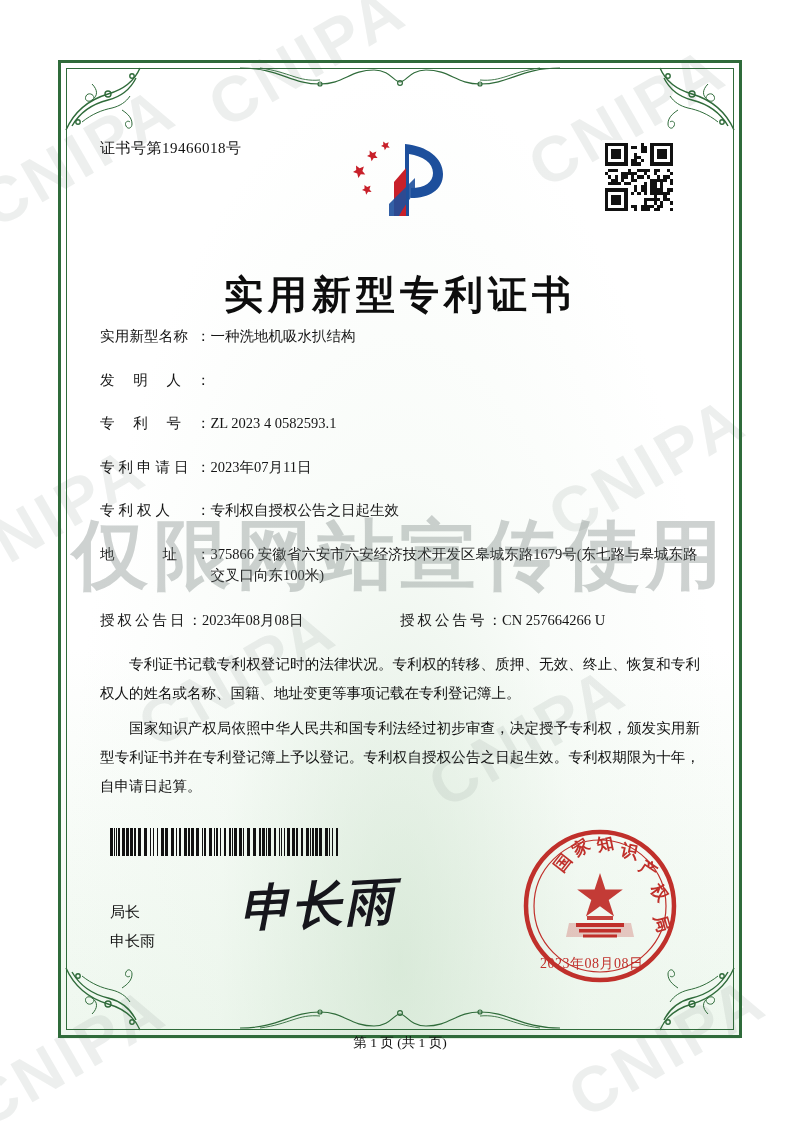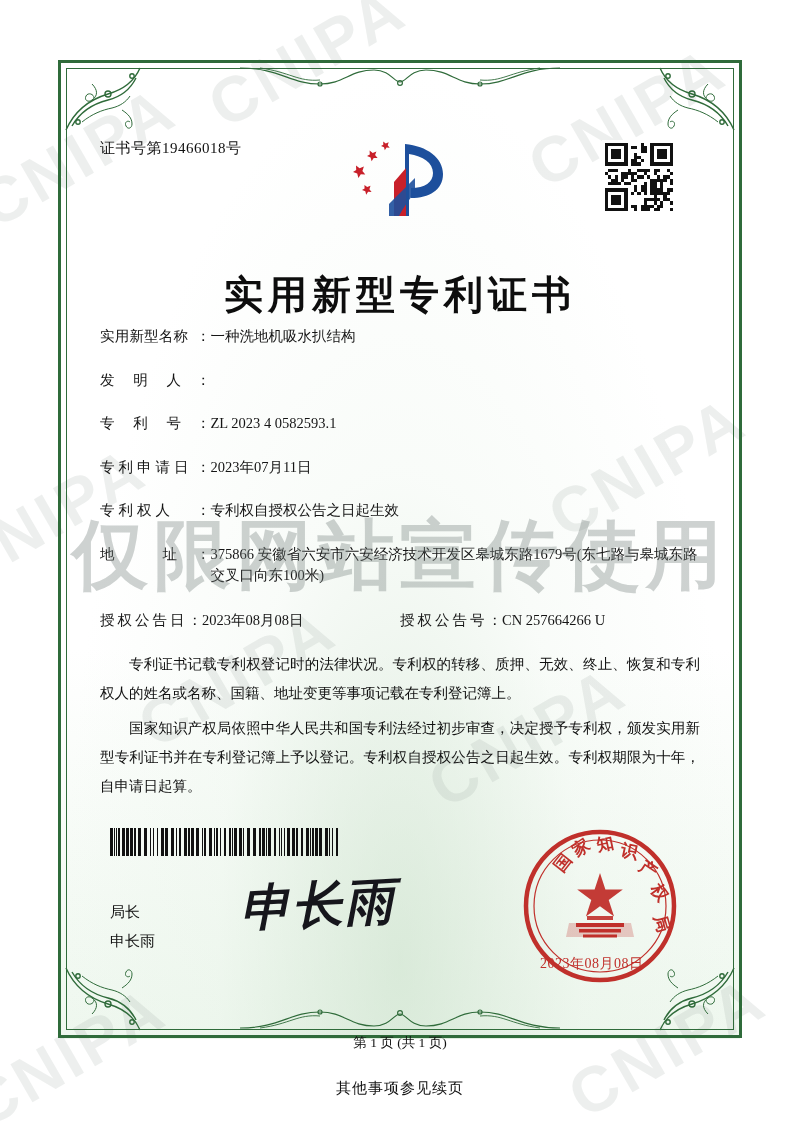--- a/index.html
+++ b/index.html
@@ -1002,14 +1002,13 @@
         <text transform="translate(129,62) rotate(54)">权</text>
         <text transform="translate(133,90) rotate(74)">局</text>
       </g>
     </svg>
   </div>
   <div class="seal-date">2023年08月08日</div>
 
   <div class="wm-big">仅限网站宣传使用</div>
 
   <div class="page-no">第 1 页 (共 1 页)</div>
-  <div class="footnote">其他事项参见续页</div>
 </div>
 
 </body></html>

